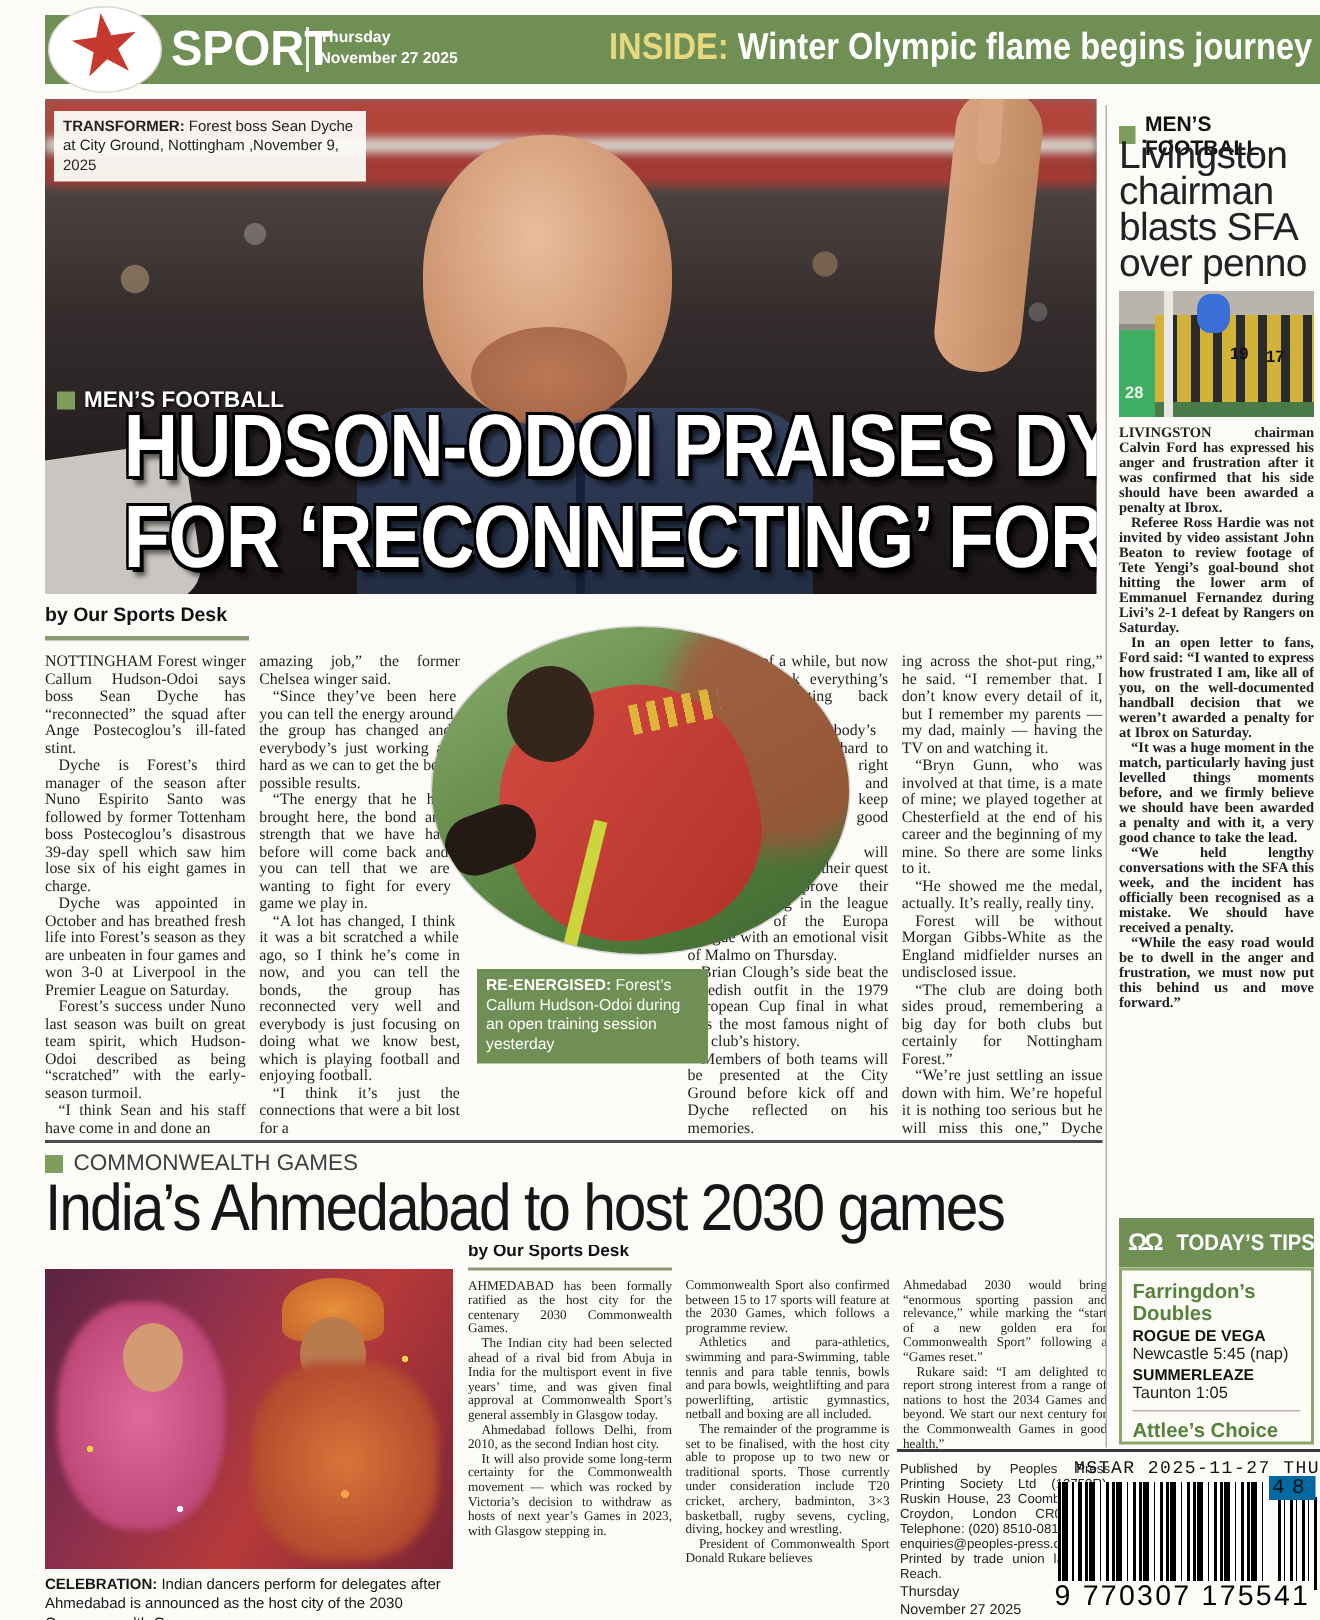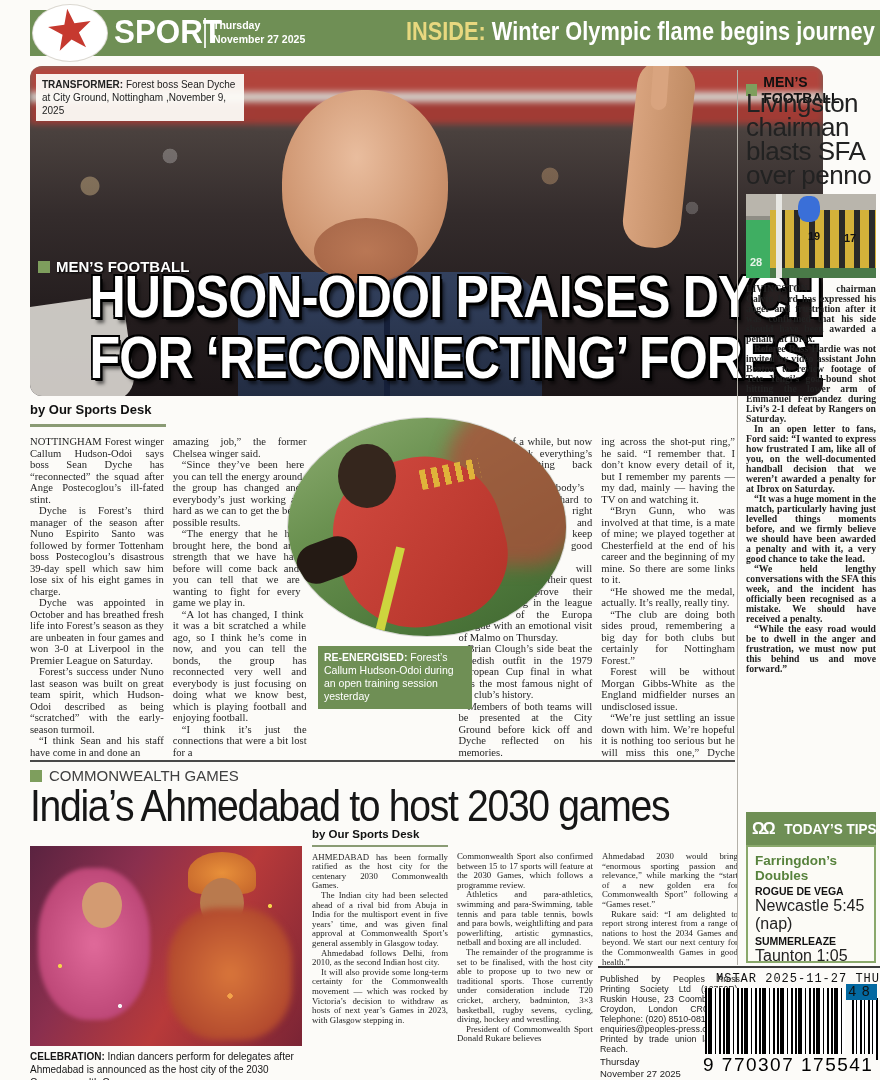--- a/index.html
+++ b/index.html
@@ -14,22 +14,22 @@
   .star{color:#c6392f;font-size:56px;line-height:1;margin-top:-7px;transform:rotate(-8deg);}
   .sport-title{position:absolute;left:84px;top:3px;font-size:33px;font-weight:bold;color:#fff;
         transform:scaleX(.95);transform-origin:left;letter-spacing:0;}
   .m-div{position:absolute;left:174px;top:8px;width:2px;height:30px;background:rgba(255,255,255,.85);}
   .m-date{position:absolute;left:183px;top:9px;color:#fff;font-size:10.5px;font-weight:bold;line-height:1.3;}
   .inside{position:absolute;left:376px;top:7px;font-size:25px;font-weight:bold;color:#fff;
         white-space:nowrap;transform:scaleX(.87);transform-origin:left;}
   .inside-label{color:#e8d87f;margin-right:7px;}
 
   
-  .main-photo{left:30px;top:66px;width:793px;height:330px;overflow:hidden;
-        background:linear-gradient(180deg,#7a6f68 0%,#4a413e 20%,#342c2c 45%,#241d1e 75%,#1b1517 100%);border-radius:12px;}
+  .main-photo{left:30px;top:66px;width:701px;height:330px;overflow:hidden;
+        background:linear-gradient(180deg,#7a6f68 0%,#4a413e 20%,#342c2c 45%,#241d1e 75%,#1b1517 100%);}
   .mp-band{position:absolute;left:0;top:0;width:100%;height:58px;filter:blur(3px);opacity:.92;
         background:linear-gradient(180deg,#b8423a 0 45%,#ddd8d2 45% 62%,#a83a33 62% 100%);}
   .mp-bokeh{position:absolute;inset:0;background:
         radial-gradient(18px 18px at 60px 120px,rgba(255,220,160,.35) 0 50%,transparent 55%),
         radial-gradient(14px 14px at 140px 90px,rgba(255,255,255,.25) 0 50%,transparent 55%),
         radial-gradient(16px 16px at 520px 110px,rgba(255,200,140,.3) 0 50%,transparent 55%),
         radial-gradient(12px 12px at 662px 142px,rgba(255,255,255,.2) 0 50%,transparent 55%);}
   .mp-head{position:absolute;left:252px;top:24px;width:166px;height:192px;border-radius:48%;
         background:radial-gradient(ellipse at 45% 35%,#e9bd9e,#cf9671 60%,#b57a55);}
   .mp-beard{position:absolute;left:284px;top:152px;width:104px;height:66px;border-radius:50%;
@@ -115,37 +115,37 @@
   .sb-headline{left:746px;top:91px;width:132px;font-size:26px;line-height:24px;color:#222;letter-spacing:-.5px;}
   .sb-photo{left:746px;top:194px;width:130px;height:84px;overflow:hidden;
         background:linear-gradient(180deg,#b9b5ac 0 26%,#8f8d85 26% 40%,#4a7a48 40% 100%);}
   .sbp-stripes{position:absolute;left:24px;top:16px;width:106px;height:58px;
         background:repeating-linear-gradient(90deg,#d4b23a 0 9px,#2a2a28 9px 15px);}
   .sbp-gk{position:absolute;left:0;top:26px;width:24px;height:58px;background:#3fae62;}
   .sbp-post{position:absolute;left:30px;top:0;width:6px;height:84px;background:#e8e8e4;}
   .sbp-blue{position:absolute;left:52px;top:2px;width:22px;height:26px;background:#3a6fd8;border-radius:40%;}
   .sbp-num{position:absolute;font-weight:bold;font-size:11px;color:#111;}
   .sbp-num.gk{color:#e8f4e8;left:4px;top:62px;}
-  .sbp-num.n19{left:62px;top:36px;}
+  .sbp-num.n19{left:74px;top:36px;}
   .sbp-num.n17{left:98px;top:38px;text-align:center;}
   .sb-body{left:746px;top:284px;width:130px;height:508px;overflow:hidden;
         font-family:"Liberation Serif",serif;font-weight:bold;font-size:9.7px;line-height:10px;color:#222;}
   .sb-body p{margin:0;text-align:justify;}
   .sb-body p + p{text-indent:8px;}
 
   
   .tips-header{left:746px;top:812px;width:130px;height:33px;background:#6f8f55;color:#fff;
         display:flex;align-items:center;justify-content:space-between;padding:0 6px;box-sizing:border-box;}
   .horseshoes{font-size:16px;font-weight:bold;letter-spacing:-2px;}
   .tips-title{font-weight:bold;font-size:15px;transform:scaleX(.9);transform-origin:right;white-space:nowrap;}
   .tips-box{left:746px;top:845px;width:130px;height:118px;box-sizing:border-box;border:2px solid #8aa86b;
         background:#fcfbf6;padding:6px 7px;overflow:hidden;}
   .tips-heading{color:#57823c;font-weight:bold;font-size:13.5px;margin:0 0 2px 0;}
   .tip-horse{font-weight:bold;font-size:10.5px;color:#111;margin-top:2px;}
-  .tip-meeting{font-size:16px;color:#222;margin-bottom:2px;}
+  .tip-meeting{font-size:11px;color:#222;margin-bottom:2px;}
   .tips-sep{height:1px;background:#b9b5a9;margin:5px 0;}
 
   
   .rule2{left:598px;top:966px;width:282px;height:2px;background:#3a3a3a;}
   .imprint{left:600px;top:974px;width:140px;font-size:8.8px;line-height:10px;color:#222;text-align:justify;}
   .footer-date{left:600px;top:1056px;font-size:9.5px;line-height:1.25;color:#222;}
   .mstar{left:716px;top:972px;font-family:"Liberation Mono",monospace;font-size:12px;letter-spacing:1px;color:#111;white-space:nowrap;}
   .bars-main{left:705px;top:988px;width:140px;height:72px;background:
         repeating-linear-gradient(90deg,#000 0 2px,#fff 2px 3px,#000 3px 7px,#fff 7px 10px,#000 10px 11px,#fff 11px 14px,#000 14px 16px,#fff 16px 18px);}
   .bars-sub{left:852px;top:998px;width:26px;height:62px;background:
@@ -226,22 +226,22 @@
           <p>“Everybody’s working hard to do the right things and hopefully keep getting good results.”</p>
           <p>Forest will continue their quest to improve their standing in the league phase of the Europa League with an emotional visit of Malmo on Thursday.</p>
           <p>Brian Clough’s side beat the Swedish outfit in the 1979 European Cup final in what was the most famous night of the club’s history.</p>
           <p>Members of both teams will be presented at the City Ground before kick off and Dyche reflected on his memories.</p>
         </div>
     </div>
     <div class="col colbody">
         <p>ing across the shot-put ring,” he said. “I remember that. I don’t know every detail of it, but I remember my parents — my dad, mainly — having the TV on and watching it.</p>
         <p>“Bryn Gunn, who was involved at that time, is a mate of mine; we played together at Chesterfield at the end of his career and the beginning of my mine. So there are some links to it.</p>
         <p>“He showed me the medal, actually. It’s really, really tiny.</p>
+        <p>Forest will be without Morgan Gibbs-White as the England midfielder nurses an undisclosed issue.</p>
         <p>“The club are doing both sides proud, remembering a big day for both clubs but certainly for Nottingham Forest.”</p>
-        <p>Forest will be without Morgan Gibbs-White as the England midfielder nurses an undisclosed issue.</p>
         <p>“We’re just settling an issue down with him. We’re hopeful it is nothing too serious but he will miss this one,” Dyche added.</p>
       </div>
   </div>
 
   <div class="abs inset">
     <div class="in-fig2"></div>
     <div class="in-torso"></div>
     <div class="in-stripes"></div>
     <div class="in-head"></div>
     <div class="in-pole"></div>

